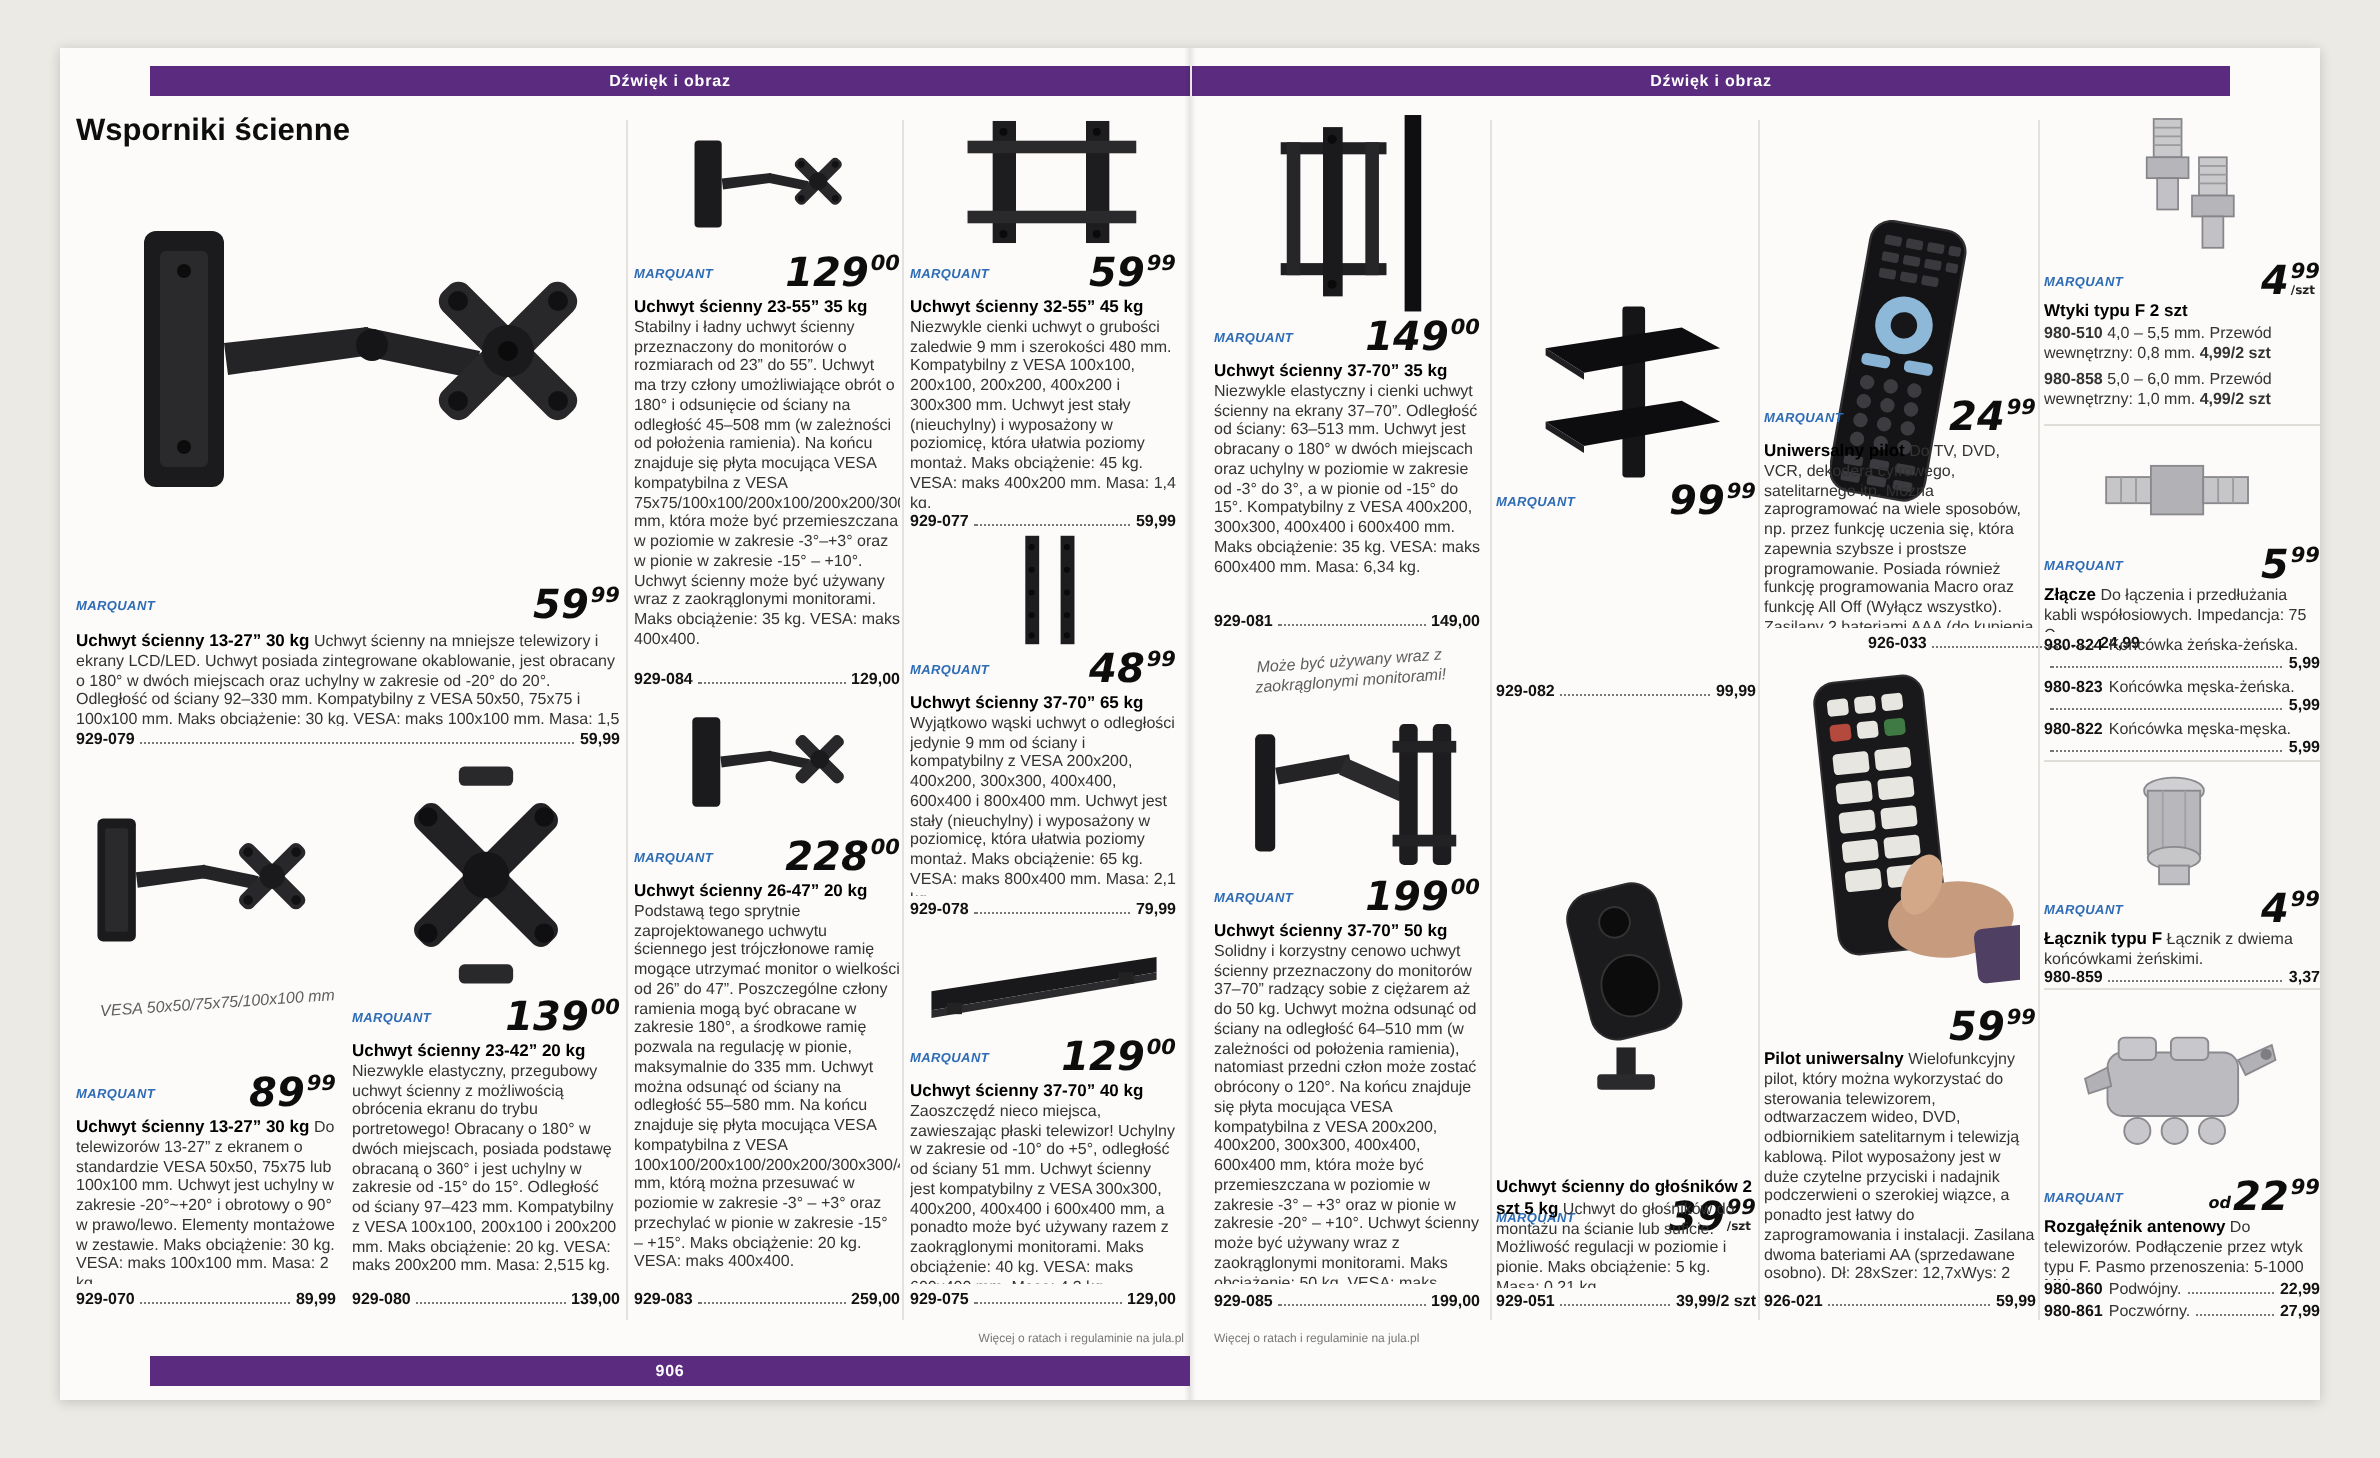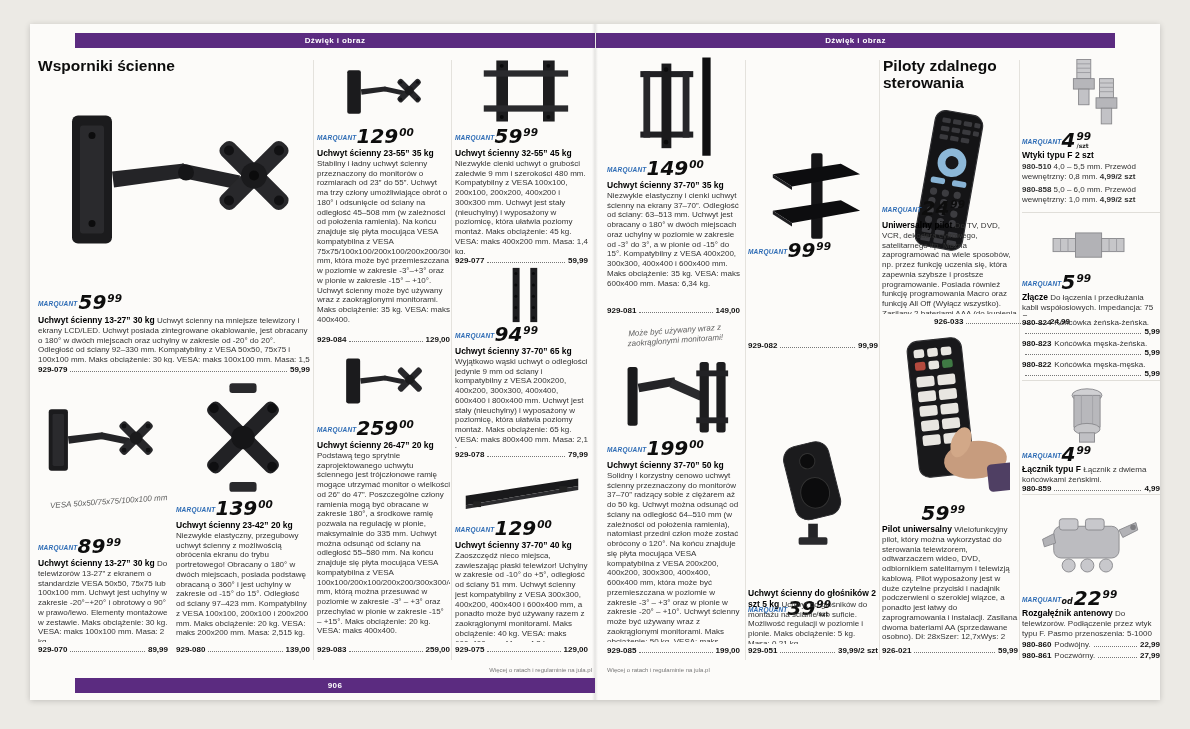--- a/index.html
+++ b/index.html
@@ -6,21 +6,21 @@
   html,body{width:1190px;height:729px}
   body{background:#eceae5;font-family:"Liberation Sans",sans-serif;position:relative;overflow:hidden}
   #canvas{position:absolute;left:0;top:0;width:1190px;height:729px}
   .spread{position:absolute;left:30px;top:24px;width:1130px;height:676px;background:#fcfbf9;box-shadow:0 1px 6px rgba(0,0,0,.18)}
   .fold{position:absolute;left:592px;top:24px;width:6px;height:676px;background:linear-gradient(90deg,rgba(0,0,0,0),rgba(0,0,0,.09),rgba(0,0,0,0))}
   .bar{position:absolute;height:15px;background:#5b2b80;color:#fff;font-size:8px;font-weight:bold;display:flex;align-items:center;justify-content:center;letter-spacing:.4px}
   .h1{position:absolute;font-size:15.5px;font-weight:bold;color:#0d0d0d;line-height:1.08}
   .vr{position:absolute;width:1px;background:#e4e2dd}
   .hrule{position:absolute;height:1px;background:#e0ded9}
   .img{position:absolute}
-  .phead{position:absolute;display:flex;justify-content:flex-start;align-items:flex-start}
+  .phead{position:absolute;display:flex;justify-content:space-between;align-items:flex-start}
   .brand{font-size:6.5px;font-weight:bold;font-style:italic;color:#2e6cb5;text-transform:uppercase;letter-spacing:.2px;margin-top:8px}
   .price{font-weight:bold;font-style:italic;color:#0d0d0d;font-family:"DejaVu Sans",sans-serif;line-height:1;display:flex;align-items:flex-start}
   .pp{font-size:8px;margin-top:10px;margin-right:1px}
   .pi{font-size:20px}
   .pcol{display:flex;flex-direction:column;align-items:flex-start;margin-left:1px}
   .pc{font-size:10.5px;margin-top:1px}
   .ps{font-size:6px;font-style:normal;margin-top:1px;color:#222}
   .ptext{position:absolute;font-size:8px;line-height:1.22;color:#333;overflow:hidden}
   .ptitle{font-weight:bold;color:#000;font-size:8.5px}
   .prow{position:absolute;display:flex;flex-wrap:wrap;align-items:flex-end;font-size:8px;color:#111}
@@ -38,21 +38,20 @@
   <div class="spread"></div>
 
   <div class="bar" style="left:75px;top:33px;width:520px">
       <span>Dźwięk i obraz</span>
     </div>
   <div class="bar" style="left:596px;top:33px;width:519px">
       <span>Dźwięk i obraz</span>
     </div>
 
   <div class="h1" style="left:38px;top:58px">Wsporniki ścienne</div>
-  <div class="h1" style="left:883px;top:58px;width:140px">Piloty zdalnego sterowania</div>
 
   <div class="vr" style="left:313px;top:60px;height:600px"></div>
   <div class="vr" style="left:451px;top:60px;height:600px"></div>
   <div class="vr" style="left:745px;top:60px;height:600px"></div>
   <div class="vr" style="left:879px;top:60px;height:600px"></div>
   <div class="vr" style="left:1019px;top:60px;height:600px"></div>
   <div class="fold"></div>
   <div class="hrule" style="left:1022px;top:212px;width:138px"></div>
   <div class="hrule" style="left:1022px;top:380px;width:138px"></div>
   <div class="hrule" style="left:1022px;top:494px;width:138px"></div>
@@ -227,21 +226,21 @@
             <rect x="-9" y="-44" width="18" height="88" rx="7"></rect>
             <rect x="-44" y="-9" width="88" height="18" rx="7"></rect>
           </g>
           <circle r="13" fill="#1a1a1c"></circle>
         </g>
       </svg>
   </div>
   <div class="phead" style="left:317px;top:418px;width:133px">
     <span class="brand">MarQuant</span>
     <span class="price">
-        <span class="pi">259</span>
+        <span class="pi">228</span>
         <span class="pcol">
           <span class="pc">00</span>
         </span>
       </span>
   </div>
   <div class="ptext" style="left:317px;top:440px;width:133px;height:200px"><b class="ptitle">Uchwyt ścienny 26-47” 20 kg</b> <span>Podstawą tego sprytnie zaprojektowanego uchwytu ściennego jest trójczłonowe ramię mogące utrzymać monitor o wielkości od 26” do 47”. Poszczególne człony ramienia mogą być obracane w zakresie 180°, a środkowe ramię pozwala na regulację w pionie, maksymalnie do 335 mm. Uchwyt można odsunąć od ściany na odległość 55–580 mm. Na końcu znajduje się płyta mocująca VESA kompatybilna z VESA 100x100/200x100/200x200/300x300/400x200/400x400 mm, którą można przesuwać w poziomie w zakresie -3° – +3° oraz przechylać w pionie w zakresie -15° – +15°. Maks obciążenie: 20 kg. VESA: maks 400x400.</span></div>
   <div class="prow" style="left:317px;top:645px;width:133px">
       <b>929-083</b>
       <span class="lead"></span>
       <b>259,00</b>
@@ -291,21 +290,21 @@
           <circle cx="75" cy="30" r="2.4"></circle>
           <circle cx="75" cy="48" r="2.4"></circle>
           <circle cx="75" cy="66" r="2.4"></circle>
           <circle cx="75" cy="82" r="2.4"></circle>
         </g>
       </svg>
   </div>
   <div class="phead" style="left:455px;top:324px;width:133px">
     <span class="brand">MarQuant</span>
     <span class="price">
-        <span class="pi">94</span>
+        <span class="pi">48</span>
         <span class="pcol">
           <span class="pc">99</span>
         </span>
       </span>
   </div>
   <div class="ptext" style="left:455px;top:346px;width:133px;height:102px"><b class="ptitle">Uchwyt ścienny 37-70” 65 kg</b> <span>Wyjątkowo wąski uchwyt o odległości jedynie 9 mm od ściany i kompatybilny z VESA 200x200, 400x200, 300x300, 400x400, 600x400 i 800x400 mm. Uchwyt jest stały (nieuchylny) i wyposażony w poziomicę, która ułatwia poziomy montaż. Maks obciążenie: 65 kg. VESA: maks 800x400 mm. Masa: 2,1 kg.</span></div>
   <div class="prow" style="left:455px;top:450px;width:133px">
       <b>929-078</b>
       <span class="lead"></span>
       <b>79,99</b>
@@ -643,21 +642,21 @@
         <span class="pi">4</span>
         <span class="pcol">
           <span class="pc">99</span>
         </span>
       </span>
   </div>
   <div class="ptext" style="left:1022px;top:464px;width:138px;height:22px"><b class="ptitle">Łącznik typu F</b> <span>Łącznik z dwiema końcówkami żeńskimi.</span></div>
   <div class="prow" style="left:1022px;top:484px;width:138px">
       <b>980-859</b>
       <span class="lead"></span>
-      <b>4,99</b>
+      <b>3,37</b>
     </div>
 
   <div class="img" style="left:1040px;top:502px;width:104px;height:84px">
     <svg width="104" height="84" viewBox="0 0 110 90">
         <rect x="14" y="26" width="70" height="34" rx="8" fill="#bcbcc0" stroke="#8a8a8e"></rect>
         <rect x="20" y="18" width="20" height="12" rx="3" fill="#c8c8cc" stroke="#8a8a8e"></rect>
         <rect x="48" y="18" width="20" height="12" rx="3" fill="#c8c8cc" stroke="#8a8a8e"></rect>
         <circle cx="30" cy="68" r="7" fill="#c8c8cc" stroke="#8a8a8e"></circle>
         <circle cx="50" cy="68" r="7" fill="#c8c8cc" stroke="#8a8a8e"></circle>
         <circle cx="70" cy="68" r="7" fill="#c8c8cc" stroke="#8a8a8e"></circle>

